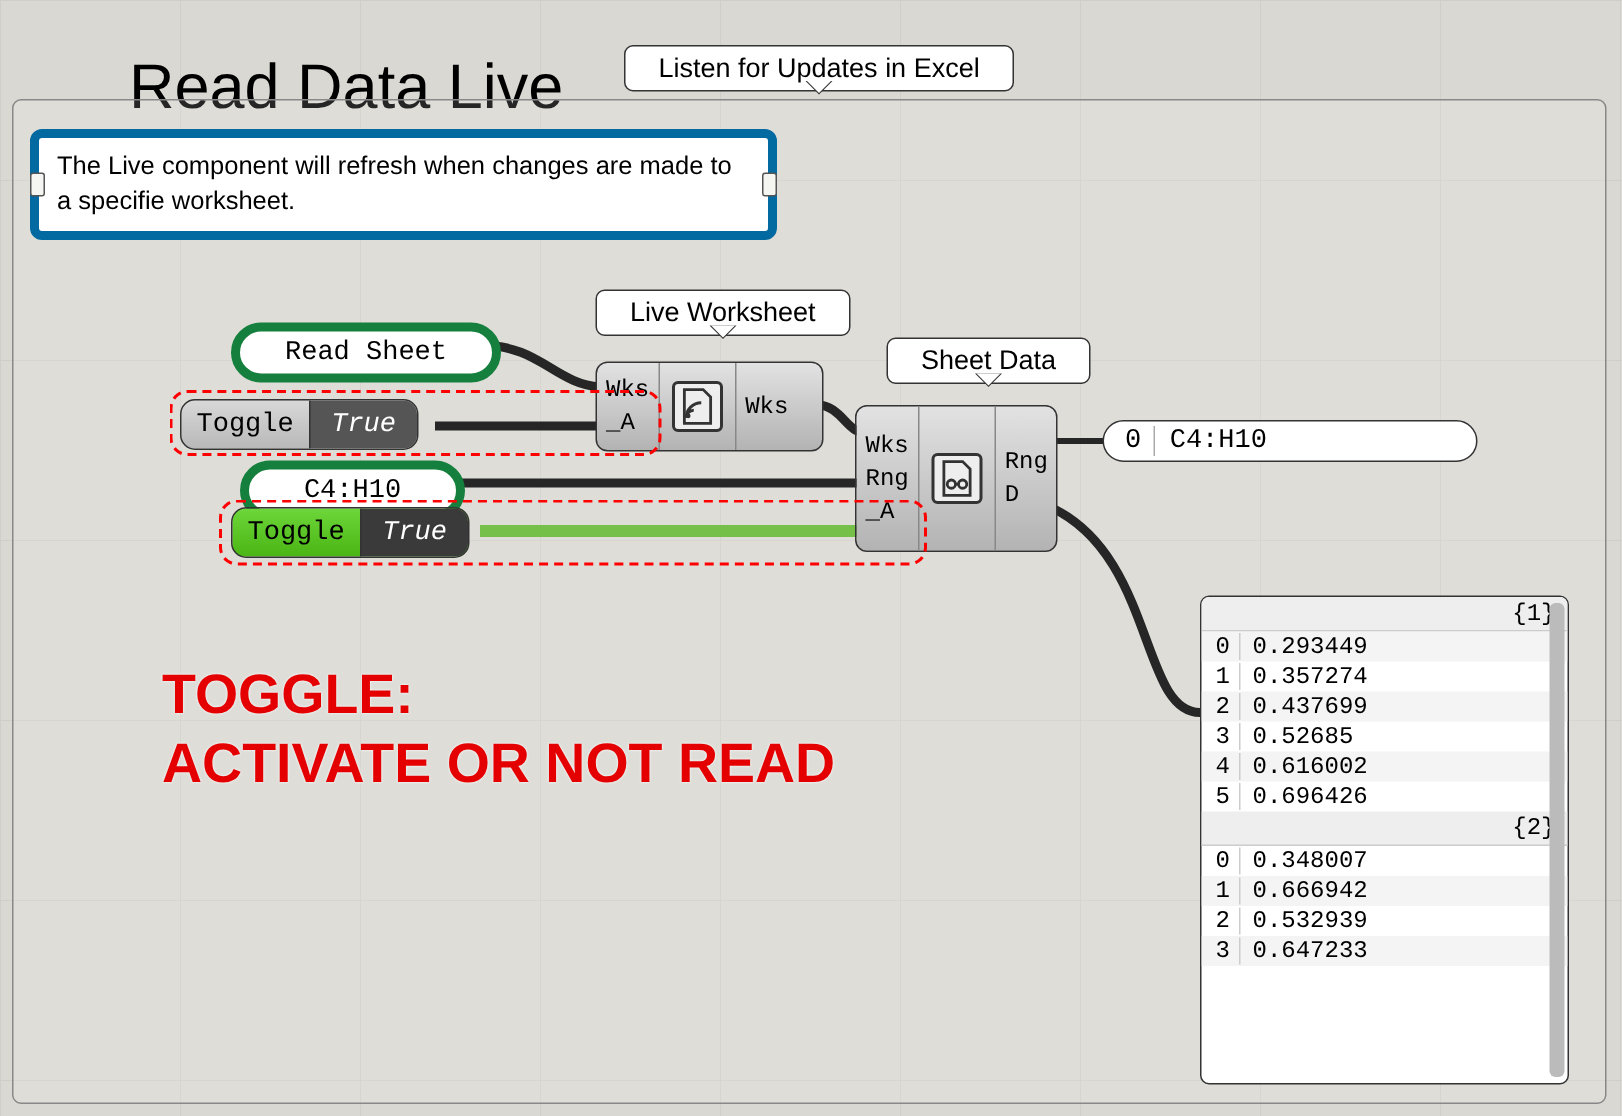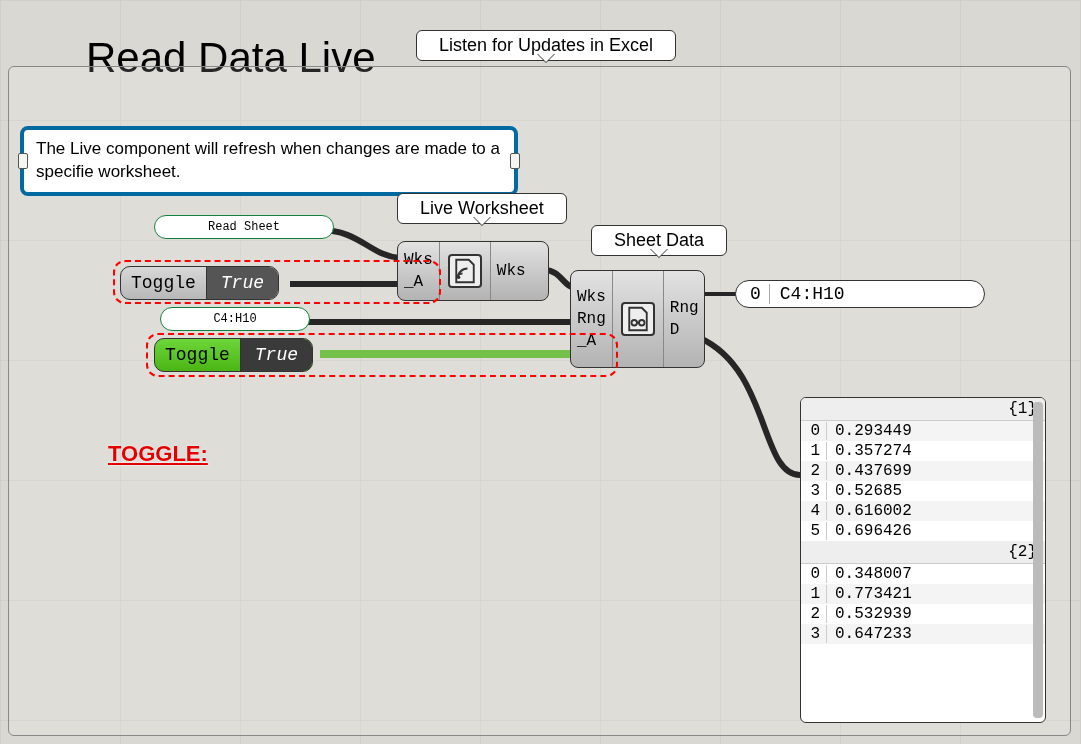--- a/index.html
+++ b/index.html
@@ -50,45 +50,44 @@
   content: '';
   position: absolute;
   left: 50%; bottom: -12px;
   transform: translateX(-50%);
   border: 9px solid transparent;
   border-top-color: #333;
 }
 .scribble {
   position: absolute;
   background: #fff;
-  border: 4px solid #0369a1;
+  border: 6px solid #0369a1;
   border-radius: 8px;
   padding: 8px 12px;
   font-size: 17px;
   line-height: 1.35;
-  margin-top: 40px;
 }
 .grip {
   position: absolute;
   width: 10px; height: 16px;
   background: #f5f5f2;
   border: 1px solid #555;
   border-radius: 2px;
   top: 50%; transform: translateY(-50%);
 }
 .grip.left { left: -6px; }
 .grip.right { right: -6px; }
 .panel {
   position: absolute;
   background: #fff;
-  border: 1px solid #15803d;
+  border: 6px solid #15803d;
   border-radius: 28px;
   padding: 4px 28px;
   font-family: "Courier New", monospace;
-  font-size: 12px;
+  font-size: 18px;
   display: flex;
   align-items: flex-start;
   justify-content: center;
 }
 .toggle {
   position: absolute;
   display: flex;
   align-items: center;
   border: 1px solid #333;
   border-radius: 10px;
@@ -146,24 +145,23 @@
 .dash-highlight {
   position: absolute;
   border: 2px dashed #f00;
   border-radius: 12px;
 }
 .annotation {
   position: absolute;
   color: #e40000;
   font-weight: bold;
   font-family: Arial, sans-serif;
-  font-size: 22px;
+  font-size: 37px;
   line-height: 1.25;
   text-shadow: 0 0 2px #fff;
-  text-decoration: underline;
 }
 .data-panel {
   position: absolute;
   background: #fff;
   border: 1px solid #333;
   border-radius: 6px;
   font-family: "Courier New", monospace;
   font-size: 16px;
   overflow: hidden;
 }
@@ -312,20 +310,21 @@
 <div class="out-panel" style="left:735px; top:280px; width:250px;">
   <span class="idx">0</span>
   <span class="val">C4:H10</span>
 </div>
 
 <div class="dash-highlight" style="left:113px; top:260px; width:328px; height:44px;"></div>
 <div class="dash-highlight" style="left:146px; top:333px; width:472px; height:44px;"></div>
 
 <div class="annotation" style="left:108px; top:440px;">
   <div>TOGGLE:</div>
+  <div>ACTIVATE OR NOT READ</div>
 </div>
 
 <div class="data-panel" style="left:800px; top:397px; width:246px; height:326px;">
   <div class="sb"></div>
   <div id="data-panel-body">
       <div class="path-row">{1}</div>
       <div class="val-row">
         <div class="idx">0</div>
         <div class="val">0.293449</div>
       </div>
@@ -349,21 +348,21 @@
         <div class="idx">5</div>
         <div class="val">0.696426</div>
       </div>
       <div class="path-row">{2}</div>
       <div class="val-row">
         <div class="idx">0</div>
         <div class="val">0.348007</div>
       </div>
       <div class="val-row">
         <div class="idx">1</div>
-        <div class="val">0.773421</div>
+        <div class="val">0.666942</div>
       </div>
       <div class="val-row">
         <div class="idx">2</div>
         <div class="val">0.532939</div>
       </div>
       <div class="val-row">
         <div class="idx">3</div>
         <div class="val">0.647233</div>
       </div>
     </div>

